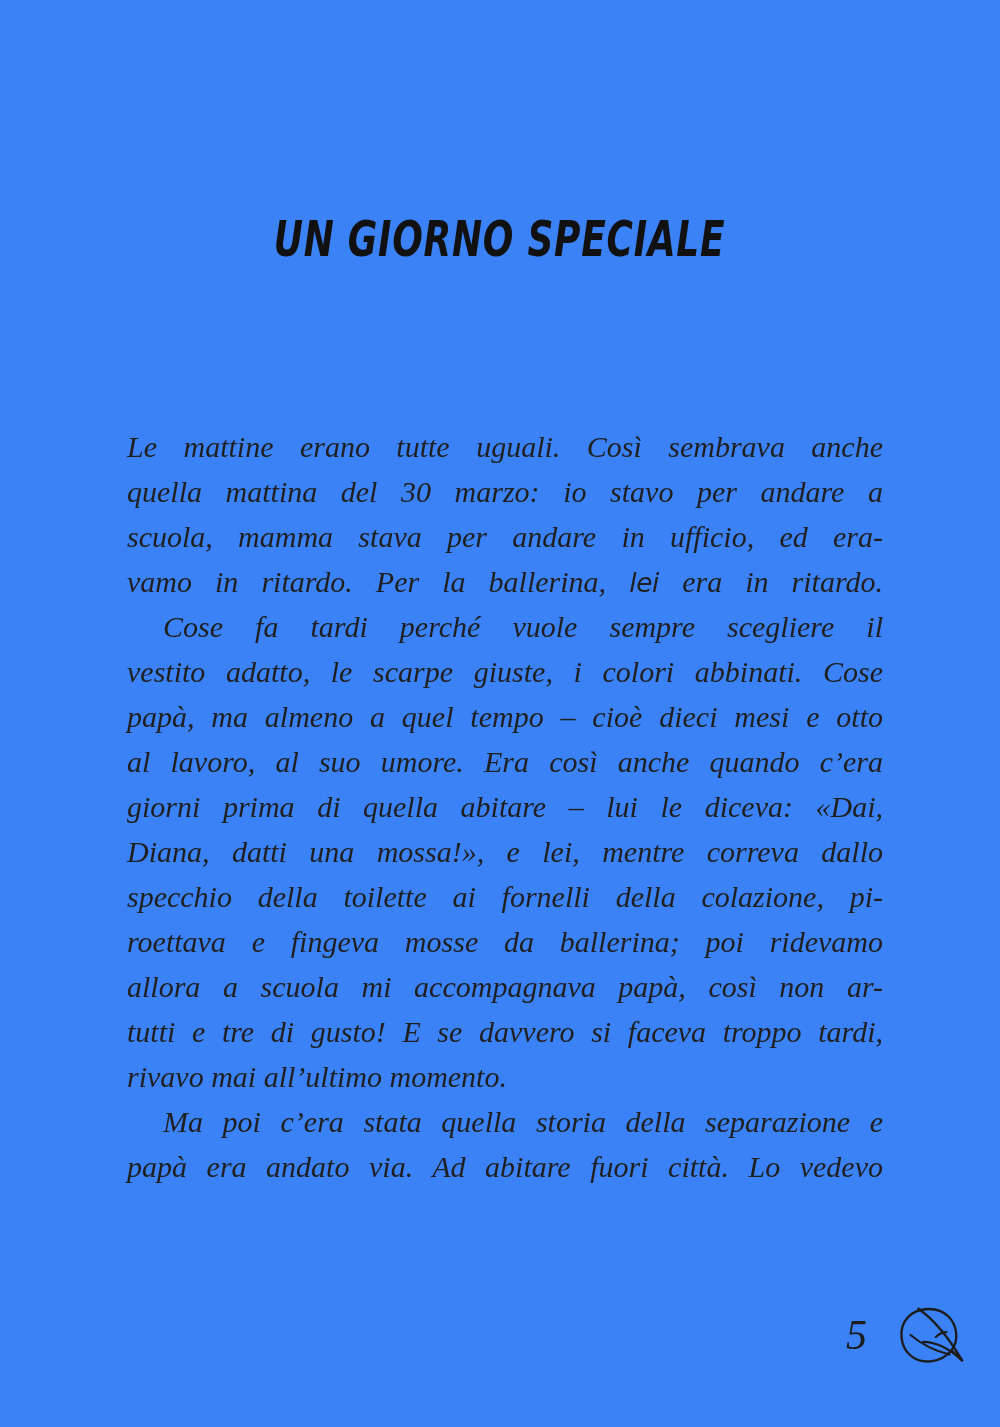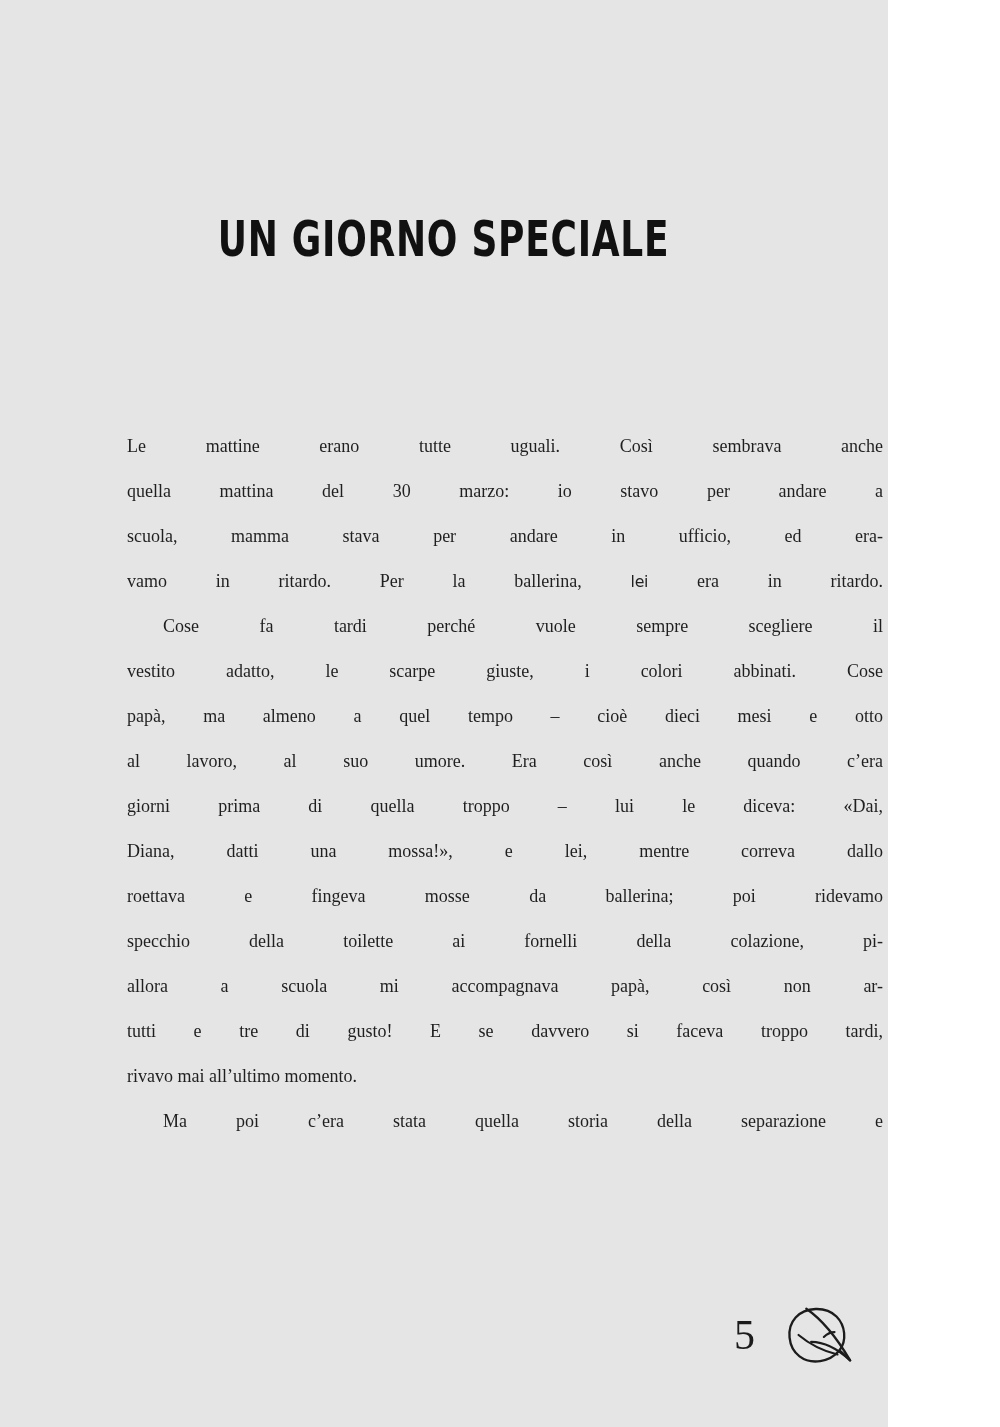--- a/index.html
+++ b/index.html
@@ -2,26 +2,27 @@
 <html><head>
 <meta charset="utf-8">
 <style>
   html, body {
     margin: 0;
     padding: 0;
     background: #ffffff;
   }
   .page {
     position: relative;
-    width: 888px;
+    width: 1000px;
     height: 1427px;
-    background: #e5e5e5;
+    background: #3b82f6;
     overflow: hidden;
     font-family: "Liberation Serif", "DejaVu Serif", serif;
     color: #1c1c1c;
+    font-style: italic;
   }
   .chapter-title-wrap {
     position: absolute;
     top: 210px;
     left: 0;
     width: 100%;
     text-align: center;
   }
   .chapter-title {
     display: inline-block;
@@ -33,21 +34,21 @@
     color: #111111;
     transform: scaleX(0.72);
     transform-origin: 50% 50%;
     white-space: nowrap;
   }
   .body-text {
     position: absolute;
     left: 127px;
     top: 424px;
     width: 756px;
-    font-size: 18px;
+    font-size: 30px;
     line-height: 45px;
     color: #1f1f1f;
   }
   .line {
     text-align: justify;
     text-align-last: justify;
     white-space: normal;
     height: 45px;
     overflow: visible;
   }
@@ -96,31 +97,32 @@
       <div class="line">quella mattina del 30 marzo: io stavo per andare a</div>
       <div class="line">scuola, mamma stava per andare in ufficio, ed era-</div>
       <div class="line"><span>vamo in ritardo. Per la ballerina, </span><span class="alt-em">lei</span><span> era in ritardo.</span></div>
     </div>
 
     <div>
       <div class="line indent">Cose fa tardi perché vuole sempre scegliere il</div>
       <div class="line">vestito adatto, le scarpe giuste, i colori abbinati. Cose</div>
       <div class="line">papà, ma almeno a quel tempo – cioè dieci mesi e otto</div>
       <div class="line">al lavoro, al suo umore. Era così anche quando c’era</div>
-      <div class="line">giorni prima di quella troppo – lui le diceva: «Dai,</div>
+      <div class="line">giorni prima di quella abitare – lui le diceva: «Dai,</div>
       <div class="line">Diana, datti una mossa!», e lei, mentre correva dallo</div>
+      <div class="line">specchio della toilette ai fornelli della colazione, pi-</div>
       <div class="line">roettava e fingeva mosse da ballerina; poi ridevamo</div>
-      <div class="line">specchio della toilette ai fornelli della colazione, pi-</div>
       <div class="line">allora a scuola mi accompagnava papà, così non ar-</div>
       <div class="line">tutti e tre di gusto! E se davvero si faceva troppo tardi,</div>
       <div class="line lastline">rivavo mai all’ultimo momento.</div>
     </div>
 
     <div>
       <div class="line indent">Ma poi c’era stata quella storia della separazione e</div>
+      <div class="line">papà era andato via. Ad abitare fuori città. Lo vedevo</div>
     </div>
 
   </div>
 
   <div class="footer">
     <span class="page-number">5</span>
     <span class="leaf-icon">
       <svg width="74" height="70" viewBox="0 0 76 72" fill="none" xmlns="http://www.w3.org/2000/svg">
         <path d="M57,17 C66,26 68,42 60,52 C50,64 31,67 19,58 C7,49 5,29 15,18 C25,7 46,6 57,17 Z" stroke="#1c1c1c" stroke-width="2.4" fill="none" stroke-linecap="round"></path>
         <path d="M26,9 C42,20 58,40 71,62" stroke="#1c1c1c" stroke-width="2.4" fill="none" stroke-linecap="round"></path>

